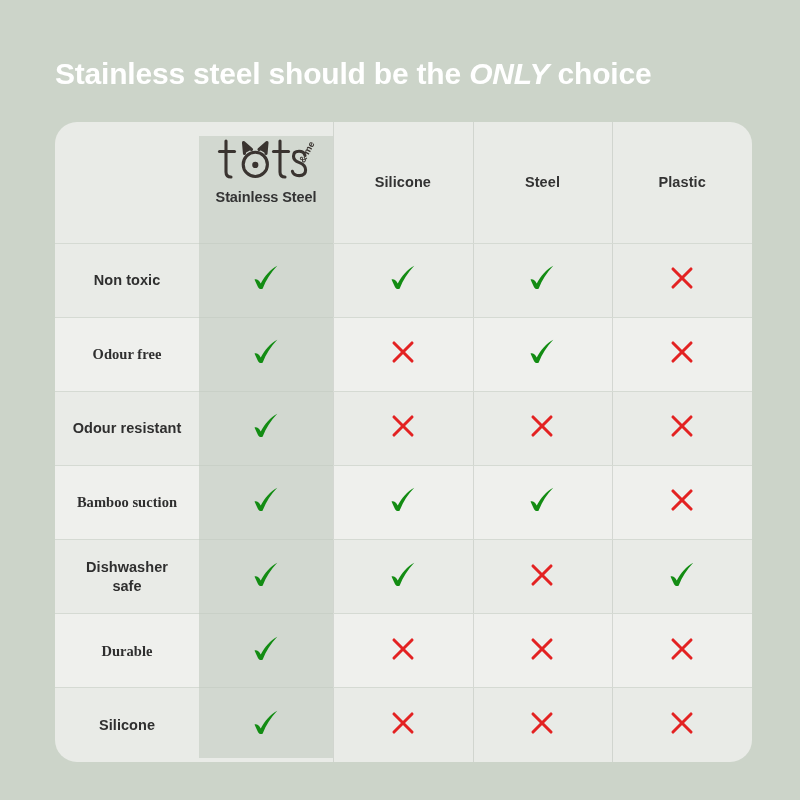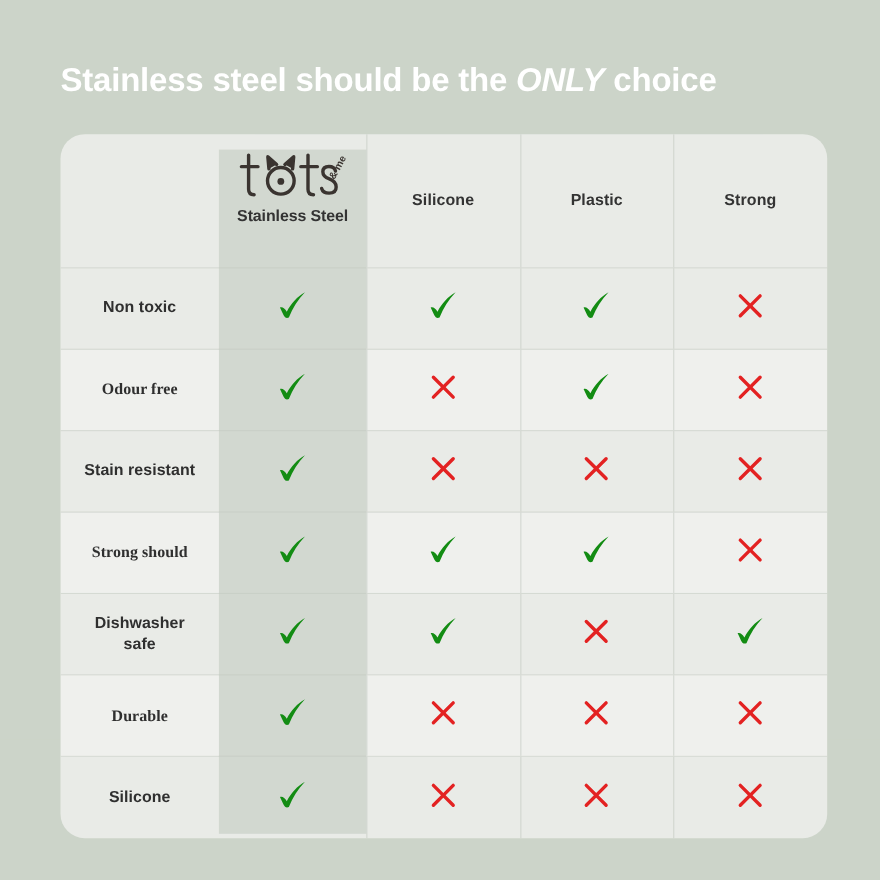--- a/index.html
+++ b/index.html
@@ -206,22 +206,22 @@
                   <g transform="translate(95.5,17.5) rotate(-62)">
                     <text x="0" y="0" font-family="'Liberation Sans', sans-serif" font-size="9.2" font-weight="bold" fill="#3a3430" text-anchor="middle">&amp; me</text>
                   </g>
                 </svg>
               </div>
               <div class="logo-sub">Stainless Steel</div>
             </div>
           </th>
 
           <th class="col-div">Silicone</th>
+          <th class="col-div">Steel</th>
           <th class="col-div">Plastic</th>
-          <th class="col-div">Strong</th>
         </tr>
       </thead>
 
       <tbody>
 
         <tr class="data-row">
           <td class="rowlabel plain">Non toxic</td>
           <td class="featcell"><span class="mark"><svg viewBox="0 0 40 40" width="34" height="34" aria-hidden="true">
                   <path d="M6.5 21.8 C9.2 21.0 11.6 22.6 13.8 26.4 C18.6 17.4 25.0 10.2 33.2 5.6 C25.6 13.4 20.2 22.2 16.0 32.6 C13.4 33.8 11.6 32.6 10.4 30.2 C9.2 27.6 7.8 24.8 6.5 21.8 Z" fill="#138c13"></path>
                 </svg></span></td>
@@ -255,21 +255,21 @@
                 </svg></span></td>
           <td class="plain col-div"><span class="mark"><svg viewBox="0 0 40 40" width="30" height="30" aria-hidden="true">
                   <g stroke="#e32222" stroke-width="4.1" stroke-linecap="round">
                     <line x1="8" y1="8" x2="32" y2="32"></line>
                     <line x1="32" y1="8" x2="8" y2="32"></line>
                   </g>
                 </svg></span></td>
         </tr>
 
         <tr class="data-row">
-          <td class="rowlabel plain">Stain resistant</td>
+          <td class="rowlabel plain">Odour resistant</td>
           <td class="featcell"><span class="mark"><svg viewBox="0 0 40 40" width="34" height="34" aria-hidden="true">
                   <path d="M6.5 21.8 C9.2 21.0 11.6 22.6 13.8 26.4 C18.6 17.4 25.0 10.2 33.2 5.6 C25.6 13.4 20.2 22.2 16.0 32.6 C13.4 33.8 11.6 32.6 10.4 30.2 C9.2 27.6 7.8 24.8 6.5 21.8 Z" fill="#138c13"></path>
                 </svg></span></td>
           <td class="plain col-div"><span class="mark"><svg viewBox="0 0 40 40" width="30" height="30" aria-hidden="true">
                   <g stroke="#e32222" stroke-width="4.1" stroke-linecap="round">
                     <line x1="8" y1="8" x2="32" y2="32"></line>
                     <line x1="32" y1="8" x2="8" y2="32"></line>
                   </g>
                 </svg></span></td>
           <td class="plain col-div"><span class="mark"><svg viewBox="0 0 40 40" width="30" height="30" aria-hidden="true">
@@ -280,21 +280,21 @@
                 </svg></span></td>
           <td class="plain col-div"><span class="mark"><svg viewBox="0 0 40 40" width="30" height="30" aria-hidden="true">
                   <g stroke="#e32222" stroke-width="4.1" stroke-linecap="round">
                     <line x1="8" y1="8" x2="32" y2="32"></line>
                     <line x1="32" y1="8" x2="8" y2="32"></line>
                   </g>
                 </svg></span></td>
         </tr>
 
         <tr class="data-row alt">
-          <td class="rowlabel plain">Strong should</td>
+          <td class="rowlabel plain">Bamboo suction</td>
           <td class="featcell"><span class="mark"><svg viewBox="0 0 40 40" width="34" height="34" aria-hidden="true">
                   <path d="M6.5 21.8 C9.2 21.0 11.6 22.6 13.8 26.4 C18.6 17.4 25.0 10.2 33.2 5.6 C25.6 13.4 20.2 22.2 16.0 32.6 C13.4 33.8 11.6 32.6 10.4 30.2 C9.2 27.6 7.8 24.8 6.5 21.8 Z" fill="#138c13"></path>
                 </svg></span></td>
           <td class="plain col-div"><span class="mark"><svg viewBox="0 0 40 40" width="34" height="34" aria-hidden="true">
                   <path d="M6.5 21.8 C9.2 21.0 11.6 22.6 13.8 26.4 C18.6 17.4 25.0 10.2 33.2 5.6 C25.6 13.4 20.2 22.2 16.0 32.6 C13.4 33.8 11.6 32.6 10.4 30.2 C9.2 27.6 7.8 24.8 6.5 21.8 Z" fill="#138c13"></path>
                 </svg></span></td>
           <td class="plain col-div"><span class="mark"><svg viewBox="0 0 40 40" width="34" height="34" aria-hidden="true">
                   <path d="M6.5 21.8 C9.2 21.0 11.6 22.6 13.8 26.4 C18.6 17.4 25.0 10.2 33.2 5.6 C25.6 13.4 20.2 22.2 16.0 32.6 C13.4 33.8 11.6 32.6 10.4 30.2 C9.2 27.6 7.8 24.8 6.5 21.8 Z" fill="#138c13"></path>
                 </svg></span></td>
           <td class="plain col-div"><span class="mark"><svg viewBox="0 0 40 40" width="30" height="30" aria-hidden="true">

